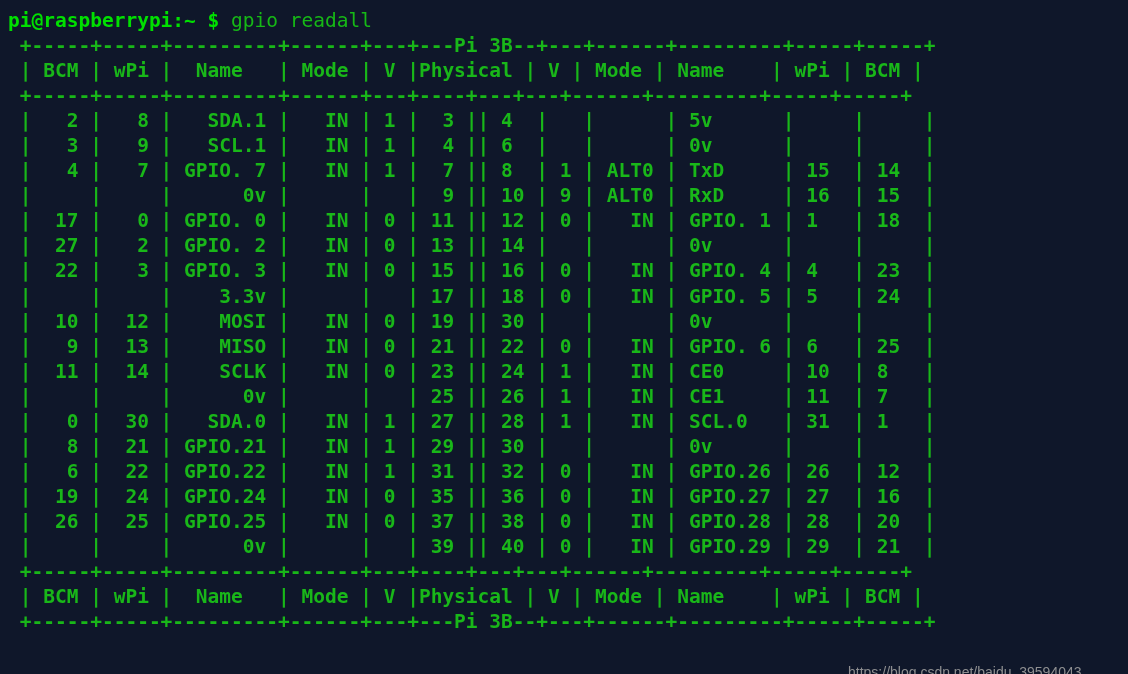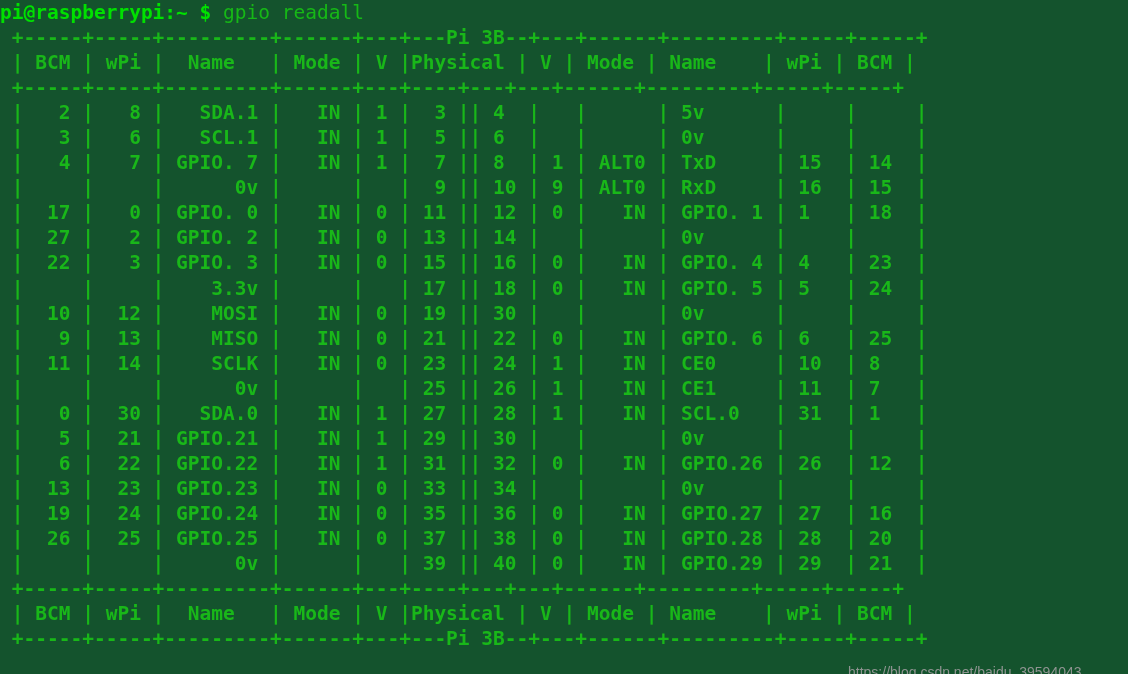--- a/index.html
+++ b/index.html
@@ -12,22 +12,22 @@
     width: 1128px;
     height: 674px;
     overflow: hidden;
     font-family: "DejaVu Sans Mono", "Liberation Mono", monospace;
   }
 
   #terminal {
     position: relative;
     width: 1128px;
     height: 674px;
-    background: #14532d;
-    padding: 0;
+    background: #0f172a;
+    padding: 8px;
     box-sizing: border-box;
   }
 
   .line {
     display: block;
     white-space: pre;
     font-family: "DejaVu Sans Mono", "Liberation Mono", monospace;
     font-size: 19.5px;
     line-height: 25.05px;
     letter-spacing: 0px;
@@ -85,35 +85,34 @@
 <div id="terminal">
 
   <div id="prompt-line"><span class="prompt-user">pi@raspberrypi:~ $</span><span class="prompt-cmd"> gpio readall</span></div>
 
   <div id="table-top-rule" class="line rule-line"> +-----+-----+---------+------+---+---Pi 3B--+---+------+---------+-----+-----+</div>
   <div id="table-head" class="line head-line"> | BCM | wPi |  Name   | Mode | V |Physical | V | Mode | Name    | wPi | BCM |</div>
   <div id="table-head-rule" class="line rule-line"> +-----+-----+---------+------+---+----+---+---+------+---------+-----+-----+</div>
 
   <div id="table-body">
       <div class="line"> |   2 |   8 |   SDA.1 |   IN | 1 |  3 || 4  |   |      | 5v      |     |     |</div>
-      <div class="line"> |   3 |   6 |   SCL.1 |   IN | 1 |  5 || 6  |   |      | 0v      |     |     |</div>
+      <div class="line"> |   3 |   9 |   SCL.1 |   IN | 1 |  4 || 6  |   |      | 0v      |     |     |</div>
       <div class="line"> |   4 |   7 | GPIO. 7 |   IN | 1 |  7 || 8  | 1 | ALT0 | TxD     | 15  | 14  |</div>
       <div class="line"> |     |     |      0v |      |   |  9 || 10 | 9 | ALT0 | RxD     | 16  | 15  |</div>
       <div class="line"> |  17 |   0 | GPIO. 0 |   IN | 0 | 11 || 12 | 0 |   IN | GPIO. 1 | 1   | 18  |</div>
       <div class="line"> |  27 |   2 | GPIO. 2 |   IN | 0 | 13 || 14 |   |      | 0v      |     |     |</div>
       <div class="line"> |  22 |   3 | GPIO. 3 |   IN | 0 | 15 || 16 | 0 |   IN | GPIO. 4 | 4   | 23  |</div>
       <div class="line"> |     |     |    3.3v |      |   | 17 || 18 | 0 |   IN | GPIO. 5 | 5   | 24  |</div>
       <div class="line"> |  10 |  12 |    MOSI |   IN | 0 | 19 || 30 |   |      | 0v      |     |     |</div>
       <div class="line"> |   9 |  13 |    MISO |   IN | 0 | 21 || 22 | 0 |   IN | GPIO. 6 | 6   | 25  |</div>
       <div class="line"> |  11 |  14 |    SCLK |   IN | 0 | 23 || 24 | 1 |   IN | CE0     | 10  | 8   |</div>
       <div class="line"> |     |     |      0v |      |   | 25 || 26 | 1 |   IN | CE1     | 11  | 7   |</div>
       <div class="line"> |   0 |  30 |   SDA.0 |   IN | 1 | 27 || 28 | 1 |   IN | SCL.0   | 31  | 1   |</div>
-      <div class="line"> |   5 |  21 | GPIO.21 |   IN | 1 | 29 || 30 |   |      | 0v      |     |     |</div>
+      <div class="line"> |   8 |  21 | GPIO.21 |   IN | 1 | 29 || 30 |   |      | 0v      |     |     |</div>
       <div class="line"> |   6 |  22 | GPIO.22 |   IN | 1 | 31 || 32 | 0 |   IN | GPIO.26 | 26  | 12  |</div>
-      <div class="line"> |  13 |  23 | GPIO.23 |   IN | 0 | 33 || 34 |   |      | 0v      |     |     |</div>
       <div class="line"> |  19 |  24 | GPIO.24 |   IN | 0 | 35 || 36 | 0 |   IN | GPIO.27 | 27  | 16  |</div>
       <div class="line"> |  26 |  25 | GPIO.25 |   IN | 0 | 37 || 38 | 0 |   IN | GPIO.28 | 28  | 20  |</div>
       <div class="line"> |     |     |      0v |      |   | 39 || 40 | 0 |   IN | GPIO.29 | 29  | 21  |</div>
     </div>
 
   <div id="table-foot-rule" class="line rule-line"> +-----+-----+---------+------+---+----+---+---+------+---------+-----+-----+</div>
   <div id="table-foot" class="line head-line"> | BCM | wPi |  Name   | Mode | V |Physical | V | Mode | Name    | wPi | BCM |</div>
   <div id="table-bottom-rule" class="line rule-line"> +-----+-----+---------+------+---+---Pi 3B--+---+------+---------+-----+-----+</div>
 
   <div id="watermark">https://blog.csdn.net/baidu_39594043</div>

